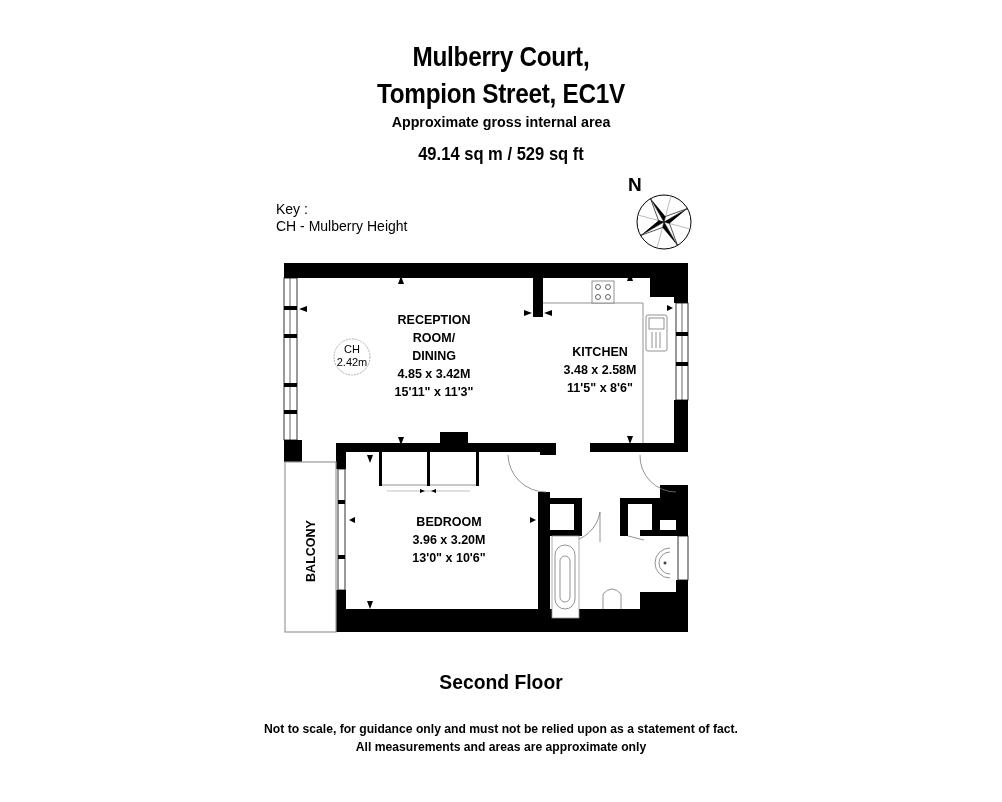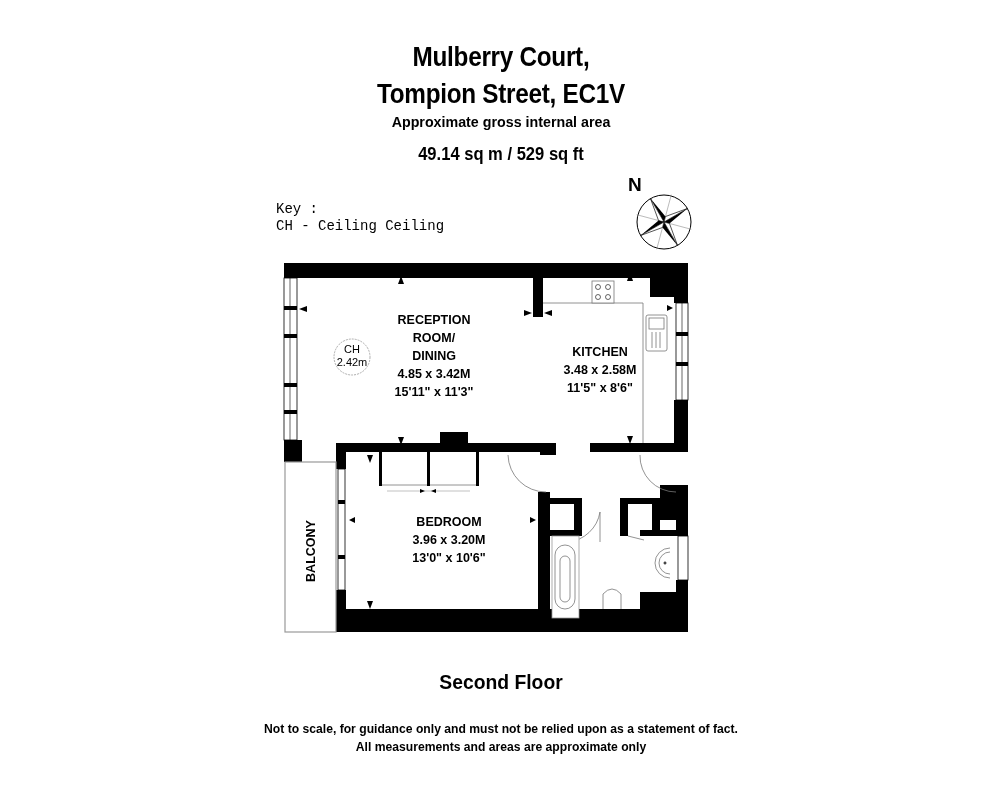--- a/index.html
+++ b/index.html
@@ -3,37 +3,37 @@
 <meta charset="utf-8">
 <style>
   html, body { margin: 0; padding: 0; background: #ffffff; }
   body { width: 1002px; height: 802px; position: relative; overflow: hidden;
          font-family: "Liberation Sans", "DejaVu Sans", sans-serif; color: #000; }
   .abs { position: absolute; }
   .center { left: 0; width: 1002px; text-align: center; }
   .title-line { font-weight: bold; font-size: 27px; line-height: 32px; letter-spacing: -0.3px; transform: scaleX(0.9); }
   .subtitle { font-weight: bold; font-size: 15.5px; transform: scaleX(0.92); }
   .area { font-weight: bold; font-size: 18px; transform: scaleX(0.92); }
-  .key { left: 276px; font-size: 14px; line-height: 17px; font-family: Liberation Mono, monospace; }
+  .key { left: 276px; font-size: 14px; line-height: 17px; }
   .floor-label { font-weight: bold; font-size: 21px; transform: scaleX(0.92); }
   .disclaimer { font-weight: bold; font-size: 13.5px; line-height: 17px; transform: scaleX(0.9); }
   svg text { font-family: "Liberation Sans", "DejaVu Sans", sans-serif; }
   .room-label { font-weight: bold; font-size: 12.5px; }
 </style>
 </head>
 <body>
 
 <div class="abs center title-line" style="top:41px;">Mulberry Court,</div>
 <div class="abs center title-line" style="top:78px;">Tompion Street, EC1V</div>
 <div class="abs center subtitle" style="top:113px;">Approximate gross internal area</div>
 <div class="abs center area" style="top:144px;">49.14 sq m /  529 sq ft</div>
 
 <div class="abs key" style="top:201px;">
   <div>Key :</div>
-  <div>CH - Ceiling Ceiling</div>
+  <div>CH - Mulberry Height</div>
 </div>
 
 <div class="abs" style="left:626px; top:174px; width:70px; height:75px;">
   <div class="abs" style="left:2px; top:0px; font-weight:bold; font-size:19px;">N</div>
   <svg class="abs" style="left:0; top:14px;" width="66" height="62" viewBox="0 0 66 62">
     <circle cx="38" cy="34" r="27" fill="none" stroke="#000" stroke-width="1"></circle>
     <g transform="translate(38,34) rotate(-30)">
       <line x1="-20" y1="-20" x2="20" y2="20" stroke="#999" stroke-width="0.6"></line>
       <line x1="20" y1="-20" x2="-20" y2="20" stroke="#999" stroke-width="0.6"></line>
       <polygon points="0,-27 4,-4 0,0" fill="#000"></polygon>

